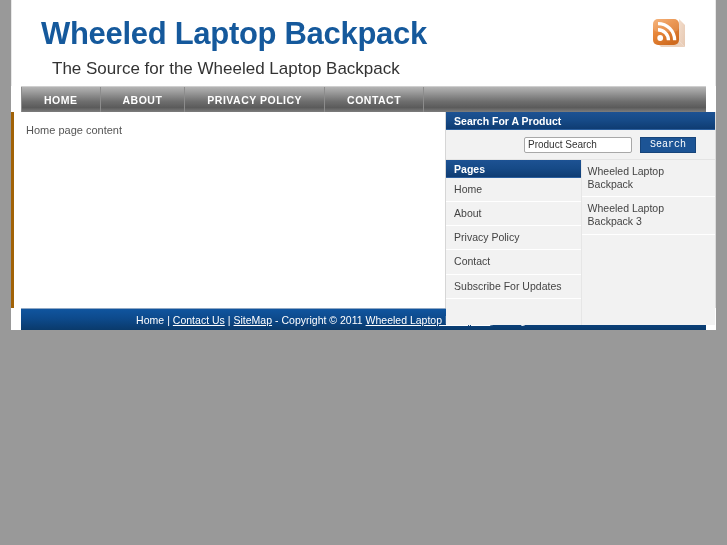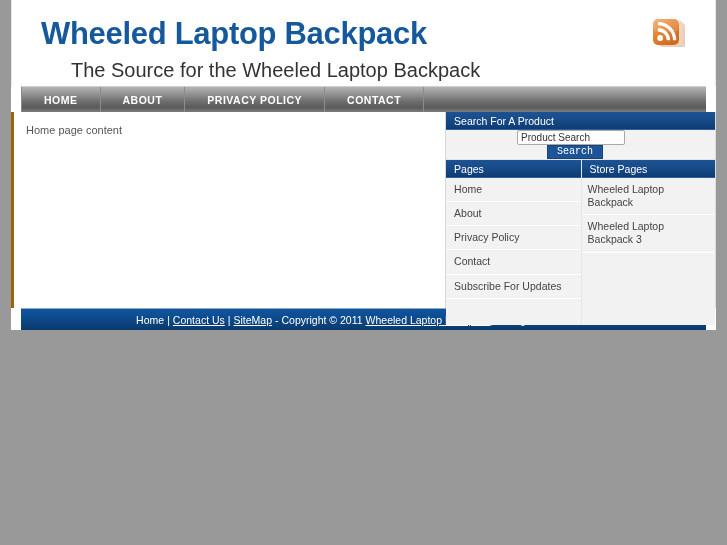--- a/index.html
+++ b/index.html
@@ -38,25 +38,24 @@
     font-size: 31px;
     font-weight: bold;
     color: #15599c;
     letter-spacing: -0.3px;
     white-space: nowrap;
     line-height: 1;
   }
   .site-tagline {
     position: absolute;
     left: 40px; top: 60px;
-    font-size: 20px;
+    font-size: 17px;
     color: #333333;
     white-space: nowrap;
     line-height: 1;
-    margin-left: 19px;
   }
   .rss-wrap {
     position: absolute;
     right: 24px; top: 11px;
     width: 46px; height: 46px;
   }
   .rss-wrap svg { display: block; }
 
   
   .navbar {
@@ -106,35 +105,34 @@
   .sidebar {
     flex: 1 1 auto;
     background: #f2f2f2;
     border-left: 1px solid #d6d6d6;
   }
   .panel-head {
     height: 18px;
     background: linear-gradient(to bottom, #1d5293 0%, #164a87 50%, #0f3c72 100%);
     color: #ffffff;
     font-size: 10.5px;
-    font-weight: normal;
+    font-weight: bold;
     display: flex;
     align-items: center;
     padding-left: 8px;
     border-bottom: 1px solid #2b5f9e;
   }
   .search-area {
     height: 30px;
     background: #f2f2f2;
     display: flex;
     align-items: center;
     justify-content: flex-end;
     padding-right: 19px;
     border-bottom: 1px solid #e4e4e4;
-    flex-direction: column;
   }
   .search-input {
     width: 108px; height: 16px;
     font-size: 10px;
     font-family: "Liberation Sans", sans-serif;
     color: #333333;
     border: 1px solid #a8a8a8;
     background: #ffffff;
     padding: 0 3px;
     outline: none;
@@ -279,21 +277,20 @@
                 <span>Contact</span>
               </li>
               <li>
                 <span>Subscribe For Updates</span>
               </li>
             </ul>
             <div class="list-pad"></div>
           </div>
 
           <div class="list-col right">
-            <div class="panel-head">Store Pages</div>
             <ul>
               <li>
                 <span>Wheeled Laptop Backpack</span>
               </li>
               <li>
                 <span>Wheeled Laptop Backpack 3</span>
               </li>
             </ul>
           </div>
 

